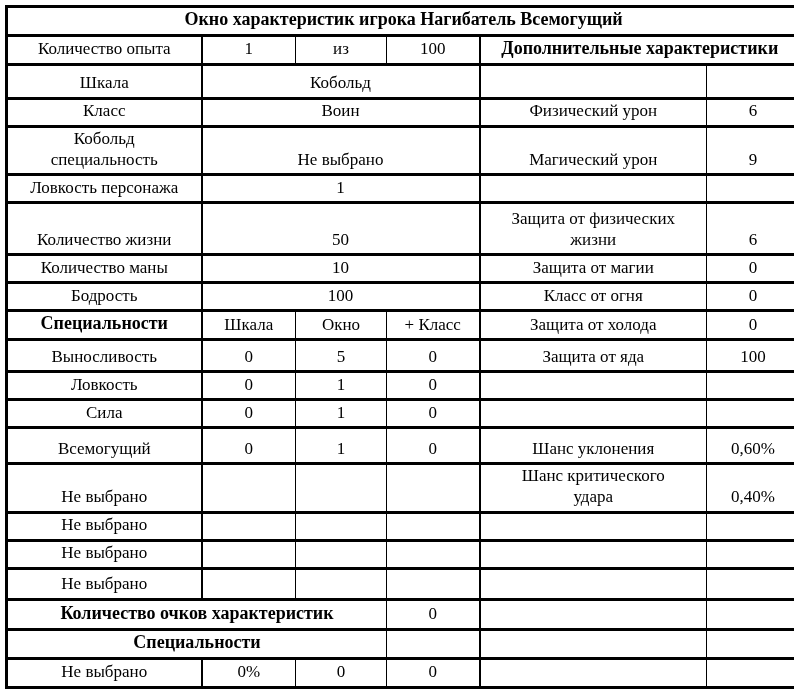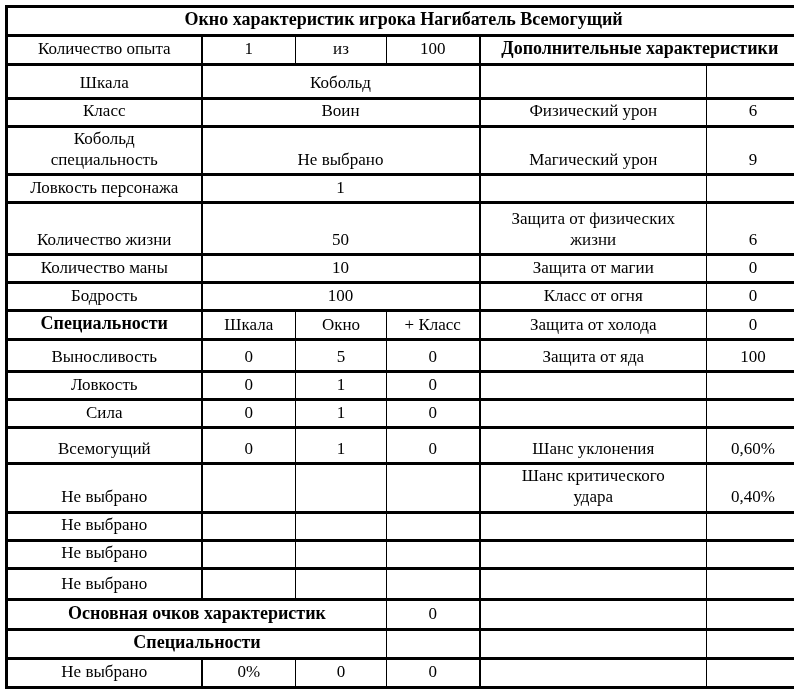--- a/index.html
+++ b/index.html
@@ -194,21 +194,21 @@
       <tr style="height:31px">
         <td>Не выбрано</td>
         <td class="vl"></td>
         <td></td>
         <td></td>
         <td class="vl"></td>
         <td></td>
       </tr>
 
       <tr style="height:30px">
-        <td colspan="3" class="b">Основная очков характеристик</td>
+        <td colspan="3" class="b">Количество очков характеристик</td>
         <td>0</td>
         <td class="vl"></td>
         <td></td>
       </tr>
 
       <tr style="height:27px">
         <td colspan="3" class="b">Специальности</td>
         <td></td>
         <td class="vl"></td>
         <td></td>

